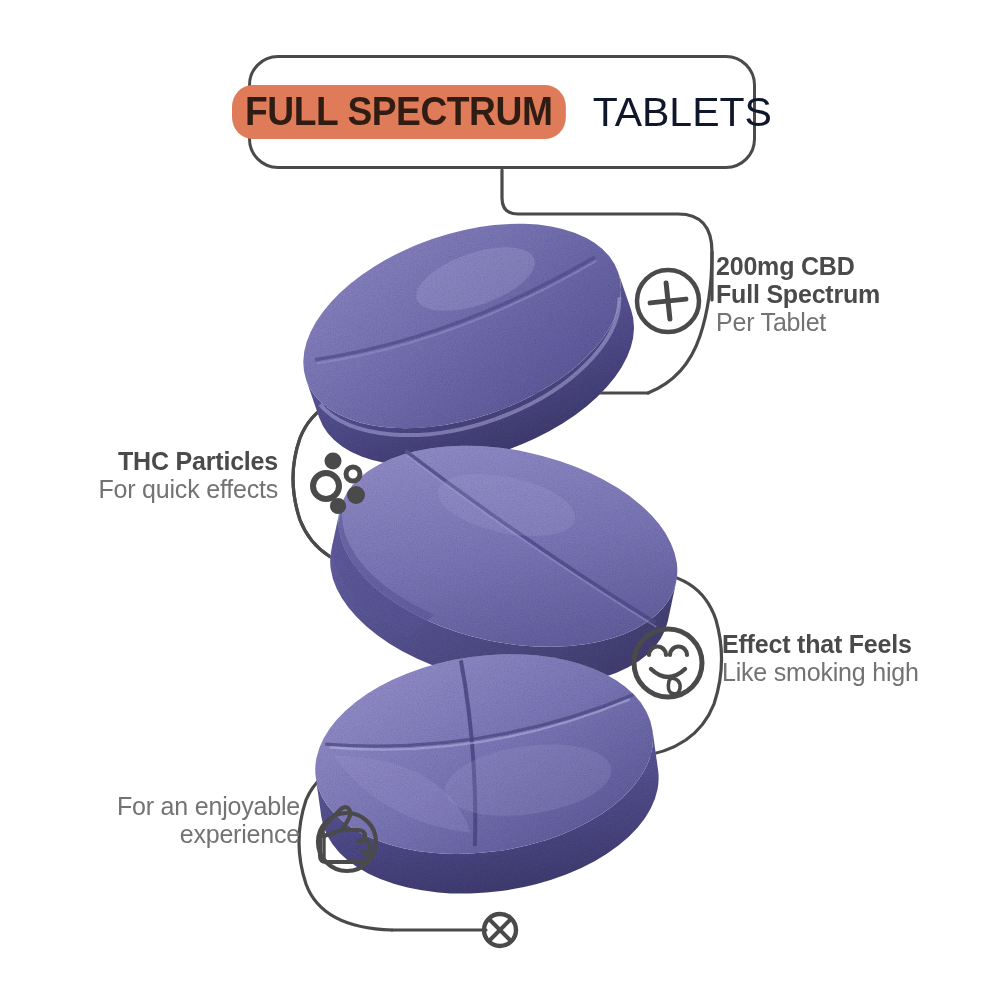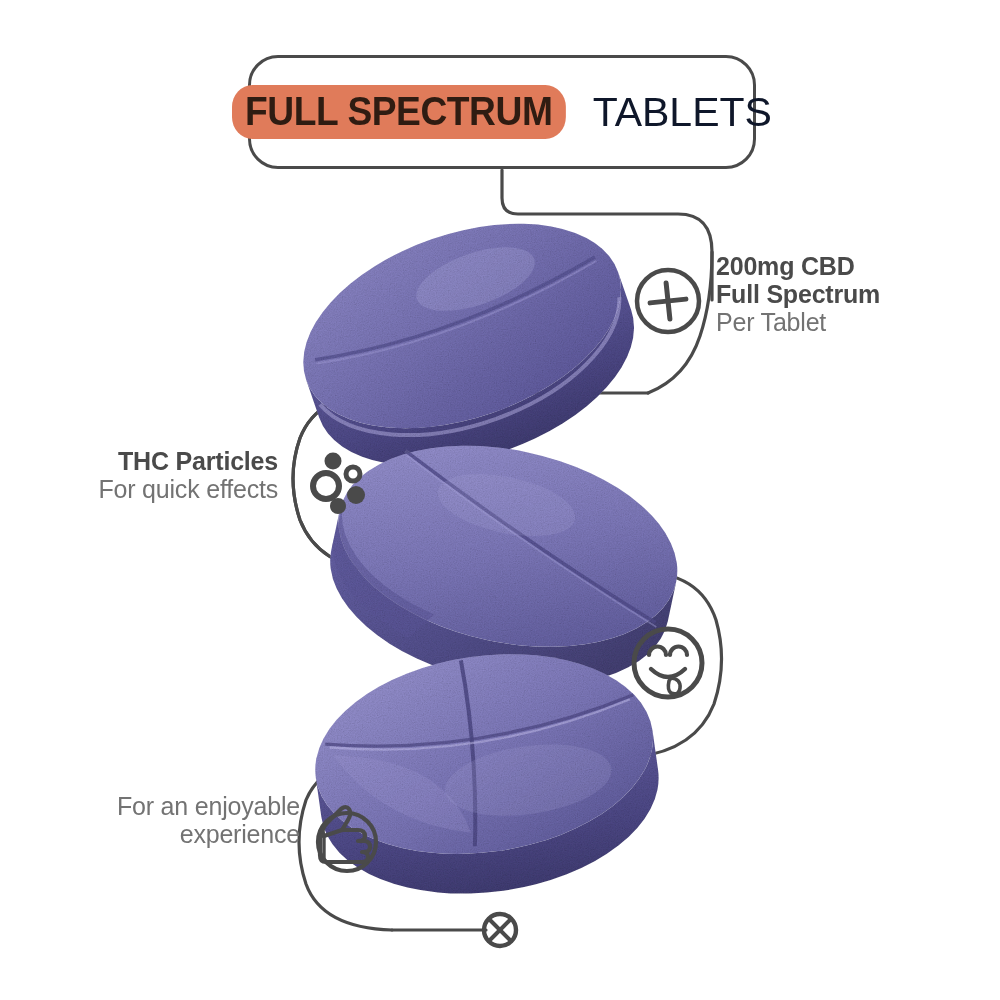--- a/index.html
+++ b/index.html
@@ -259,20 +259,24 @@
       <span class="ttl">200mg CBD</span>
       <span class="ttl">Full Spectrum</span>
       <span class="sub">Per Tablet</span>
     </div>
 
     <div class="callout left" id="co-thc">
       <span class="ttl">THC Particles</span>
       <span class="sub">For quick effects</span>
     </div>
 
+    <div class="callout right" id="co-effect">
+      <span class="ttl">Effect that Feels</span>
+      <span class="sub">Like smoking high</span>
+    </div>
 
     <div class="callout left" id="co-tasting">
       <span class="sub">For an enjoyable</span>
       <span class="sub">experience</span>
     </div>
 
   </div>
 
 </div>
 

